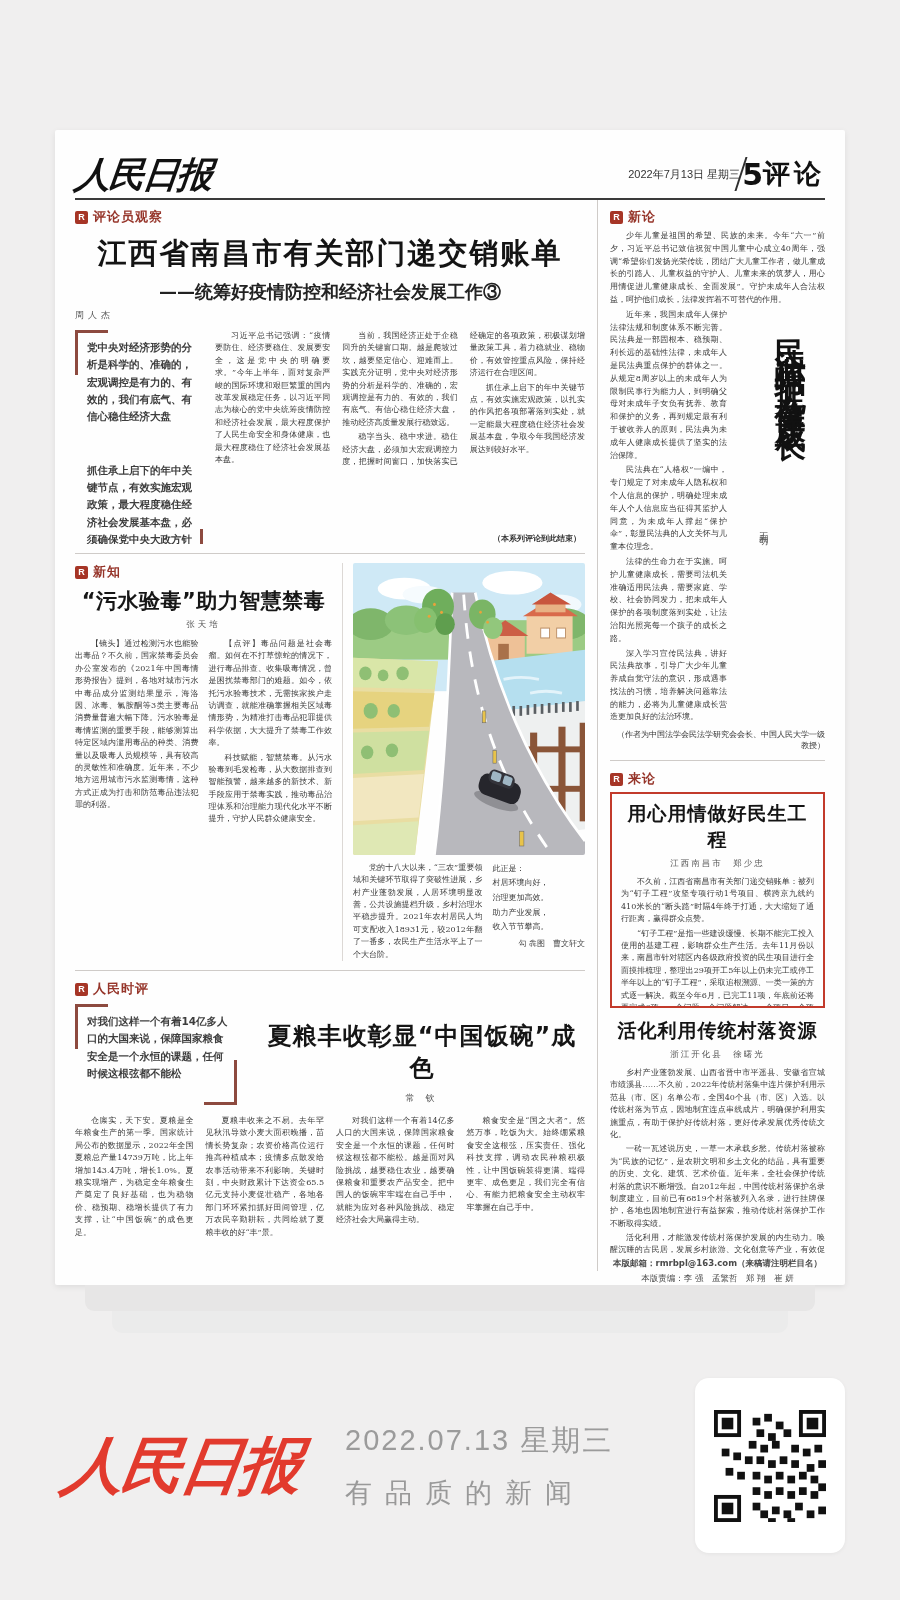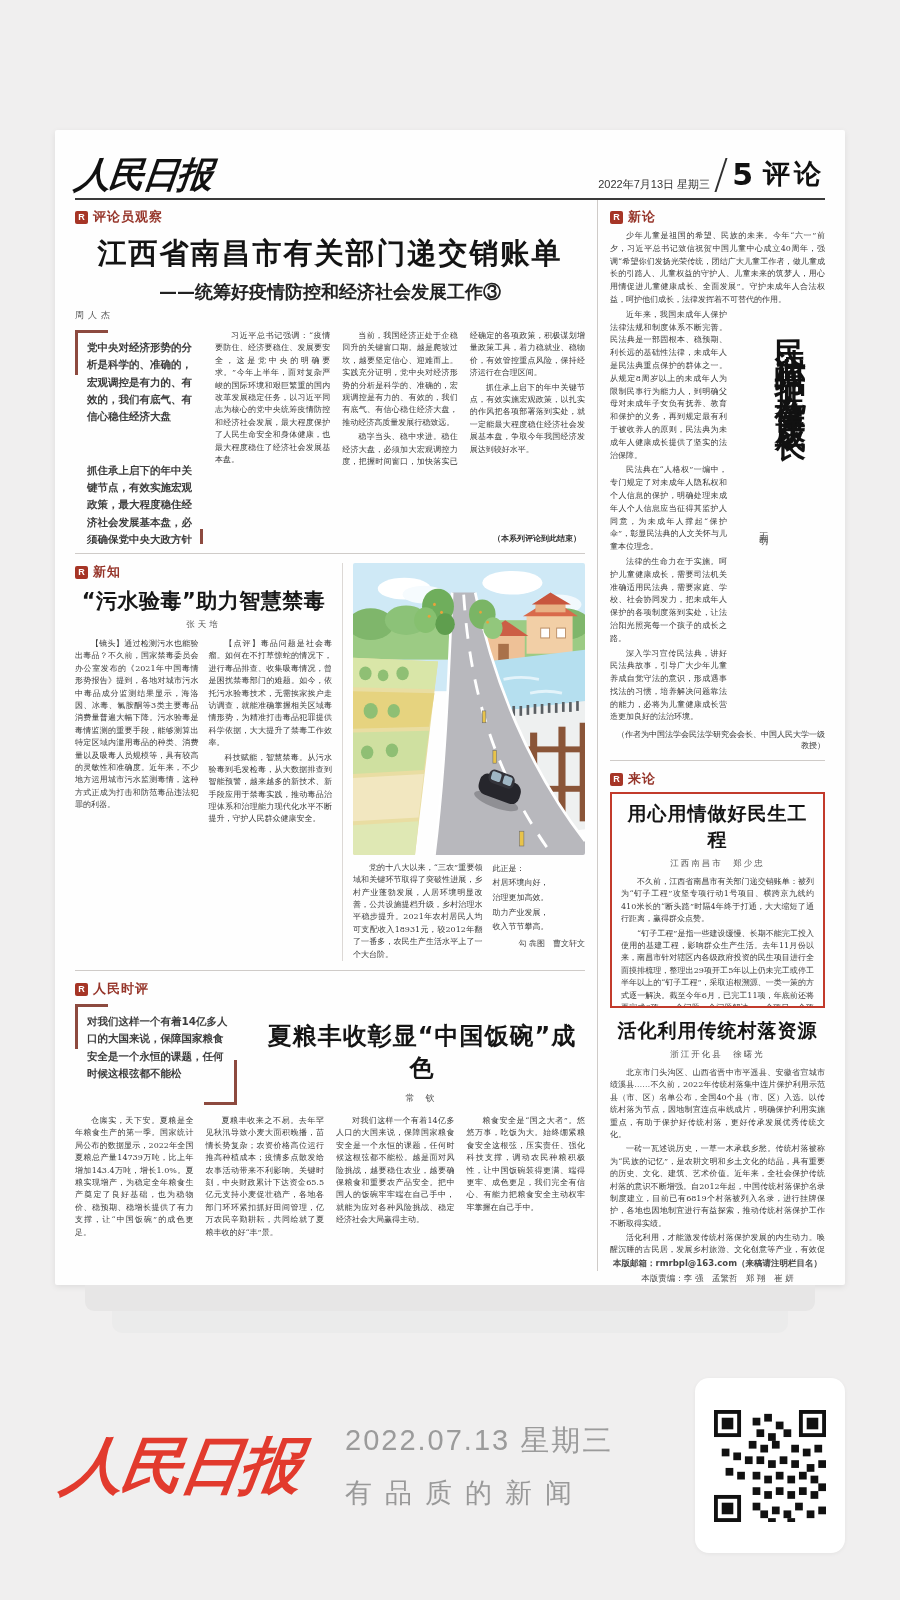--- a/index.html
+++ b/index.html
@@ -11,21 +11,21 @@
            background:#fefefe; border-radius:2px; box-shadow:0 2px 6px rgba(0,0,0,.08);
            padding:16px 20px 14px; display:flex; flex-direction:column; }
   .stack1 { position:absolute; left:85px; top:1285px; width:730px; height:26px; background:#e7e6e6; border-radius:0 0 9px 9px; }
   .stack2 { position:absolute; left:112px; top:1311px; width:676px; height:22px; background:#ebebeb; border-radius:0 0 10px 10px; }
 
   
   .masthead { display:flex; align-items:flex-end; justify-content:space-between;
               border-bottom:2px solid #3a3a3a; padding-bottom:6px; height:54px; }
   .mast-logo { font-family:"DejaVu Serif", serif; font-style:italic; font-weight:bold;
                font-size:36px; color:#111; letter-spacing:-2px; transform:skewX(-6deg); line-height:1; }
-  .mast-right { display:flex; align-items:flex-end; gap:10px; }
+  .mast-right { display:flex; align-items:center; }
   .mast-date { font-size:11px; color:#333; font-family:"Liberation Sans", sans-serif; }
   .mast-slash { width:2px; height:34px; background:#2f2f2f; transform:skewX(-18deg); }
   .mast-page { font-size:30px; font-weight:bold; color:#111; font-family:"DejaVu Sans", sans-serif; }
   .mast-sec  { font-size:27px; font-weight:900; color:#111; letter-spacing:4px; font-family:"DejaVu Sans", sans-serif; }
 
   
   .main { flex:1; display:flex; min-height:0; }
   .left-main { flex:1; padding-right:12px; display:flex; flex-direction:column; min-width:0; }
   .right-col { width:228px; border-left:1px solid #cfcbc8; padding-left:12px;
                display:flex; flex-direction:column; min-width:0; }
@@ -357,21 +357,21 @@
             <p>不久前，江西省南昌市有关部门递交销账单：被列为“钉子工程”攻坚专项行动1号项目、横跨京九线约410米长的“断头路”时隔4年终于打通，大大缩短了通行距离，赢得群众点赞。</p>
             <p>“钉子工程”是指一些建设缓慢、长期不能完工投入使用的基建工程，影响群众生产生活。去年11月份以来，南昌市针对辖区内各级政府投资的民生项目进行全面摸排梳理，整理出29项开工5年以上仍未完工或停工半年以上的“钉子工程”，采取追根溯源、一类一策的方式逐一解决。截至今年6月，已完工11项，年底前还将再完成6项。一个问题一个问题解决，一个项目一个项目攻坚，利民惠民实效不断彰显。</p>
 
           </div>
         </div>
 
         <div class="art2">
           <div class="ll-title">活化利用传统村落资源</div>
           <div class="ll-byline">浙江开化县　徐曙光</div>
           <div class="ll-body">
-            <p>北京市门头沟区、山西省晋中市平遥县、安徽省宣城市绩溪县……不久前，2022年传统村落集中连片保护利用示范县（市、区）名单公布，全国40个县（市、区）入选。以传统村落为节点，因地制宜连点串线成片，明确保护利用实施重点，有助于保护好传统村落，更好传承发展优秀传统文化。</p>
+            <p>乡村产业蓬勃发展、山西省晋中市平遥县、安徽省宣城市绩溪县……不久前，2022年传统村落集中连片保护利用示范县（市、区）名单公布，全国40个县（市、区）入选。以传统村落为节点，因地制宜连点串线成片，明确保护利用实施重点，有助于保护好传统村落，更好传承发展优秀传统文化。</p>
             <p>一砖一瓦述说历史，一草一木承载乡愁。传统村落被称为“民族的记忆”，是农耕文明和乡土文化的结晶，具有重要的历史、文化、建筑、艺术价值。近年来，全社会保护传统村落的意识不断增强。自2012年起，中国传统村落保护名录制度建立，目前已有6819个村落被列入名录，进行挂牌保护，各地也因地制宜进行有益探索，推动传统村落保护工作不断取得实绩。</p>
             <p>活化利用，才能激发传统村落保护发展的内生动力。唤醒沉睡的古民居，发展乡村旅游、文化创意等产业，有效促进了古村落保护与发展的良性循环，让传统村落焕发新的生机活力，让历史文脉更好延续。</p>
           </div>
         </div>
       </div>
 
       <div class="colophon">
         <div class="l1">本版邮箱：rmrbpl@163.com（来稿请注明栏目名）</div>
         <div>本版责编：李 强　孟繁哲　郑 翔　崔 妍</div>
       </div>

